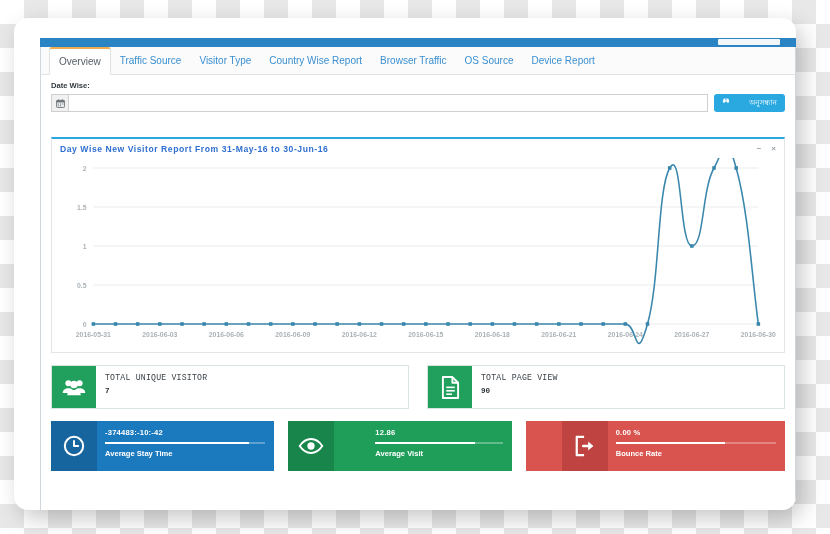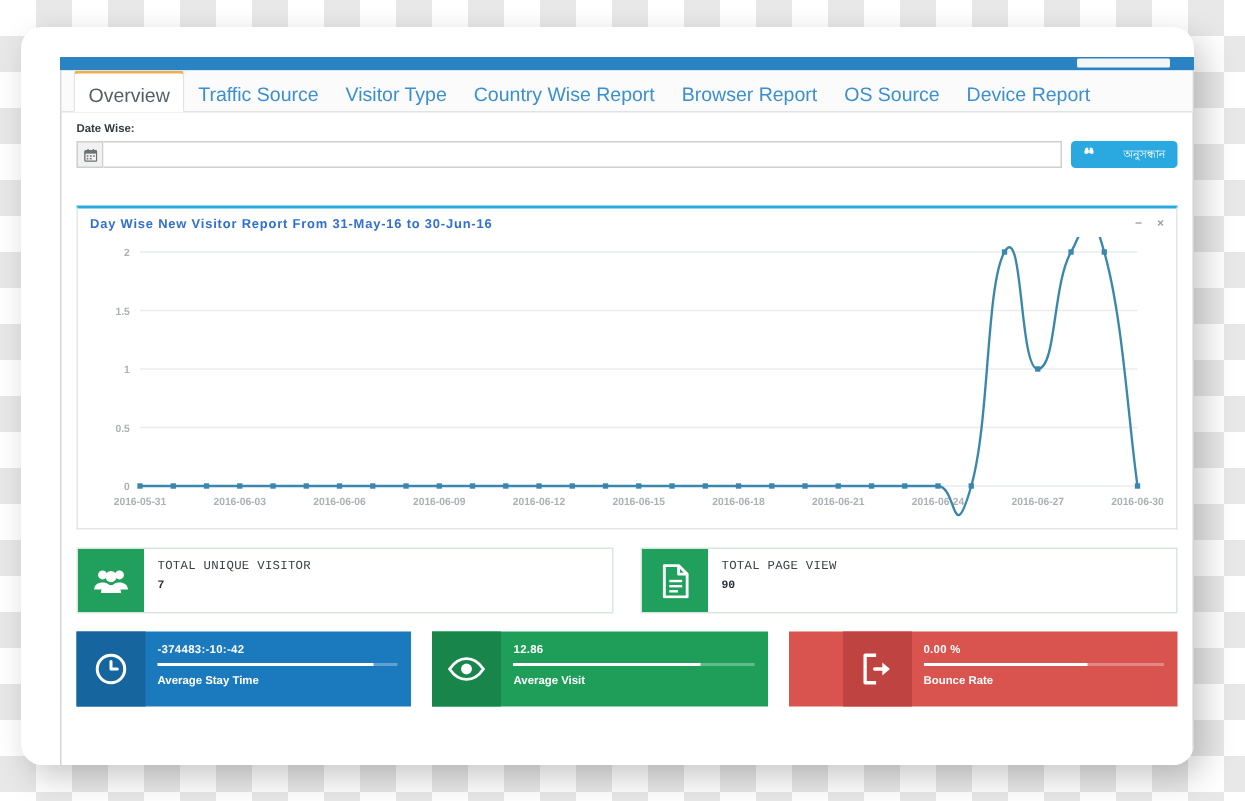--- a/index.html
+++ b/index.html
@@ -70,21 +70,21 @@
   .tabstrip {
     position: relative;
     height: 28px;
     border-bottom: 1px solid #dfe3e6;
     background: #fbfbfb;
     padding-left: 8px;
     box-sizing: border-box;
   }
   .tab {
     display: inline-block;
-    font-size: 13px;
+    font-size: 10px;
     color: #3a8fd0;
     padding: 8px 9px 0 9px;
     height: 28px;
     box-sizing: border-box;
     vertical-align: top;
     white-space: nowrap;
     cursor: pointer;
   }
   .tab.active {
     color: #555e66;
@@ -261,38 +261,38 @@
     left: 0; top: 0; bottom: 0;
     background: #ffffff;
     display: block;
   }
   .tile-label {
     font-size: 7.6px;
     font-weight: bold;
   }
   .tile.blue  { background: #1b79be; }
   .tile.blue  .tile-icon { background: #16659f; }
-  .tile.green { background: #1f9e5a; }
+  .tile.green { background: #1f9e5a; gap: 33px; }
   .tile.green .tile-icon { background: #18854a; }
   .tile.red   { background: #d9534f; padding-left: 36px; }
   .tile.red   .tile-icon { background: #bf4340; }
 </style>
 </head>
 <body>
 
 <div class="page-card">
 
   <div class="topbar">
     <div class="topbar-tab"></div>
   </div>
 
   <div class="appwin">
 
     <div class="tabstrip">
-      <div class="tab active">Overview</div><div class="tab">Traffic Source</div><div class="tab">Visitor Type</div><div class="tab">Country Wise Report</div><div class="tab">Browser Report</div><div class="tab">OS Source</div><div class="tab">Device Report</div>
+      <div class="tab active">Overview</div><div class="tab">Traffic Source</div><div class="tab">Visitor Type</div><div class="tab">Country Wise Report</div><div class="tab">Browser Traffic</div><div class="tab">OS Source</div><div class="tab">Device Report</div>
     </div>
 
     <div class="daterange-wrap">
       <div class="daterange-label">Date Wise:</div>
       <div class="daterange-row">
         <div class="cal-btn">
           <svg width="9" height="9" viewBox="0 0 16 16" aria-hidden="true">
             <rect x="1" y="2.5" width="14" height="12.5" rx="1.2" fill="none" stroke="#6b7277" stroke-width="1.6"></rect>
             <rect x="1" y="2.5" width="14" height="3.6" fill="#6b7277"></rect>
             <rect x="4" y="0.5" width="1.6" height="3" fill="#6b7277"></rect>

